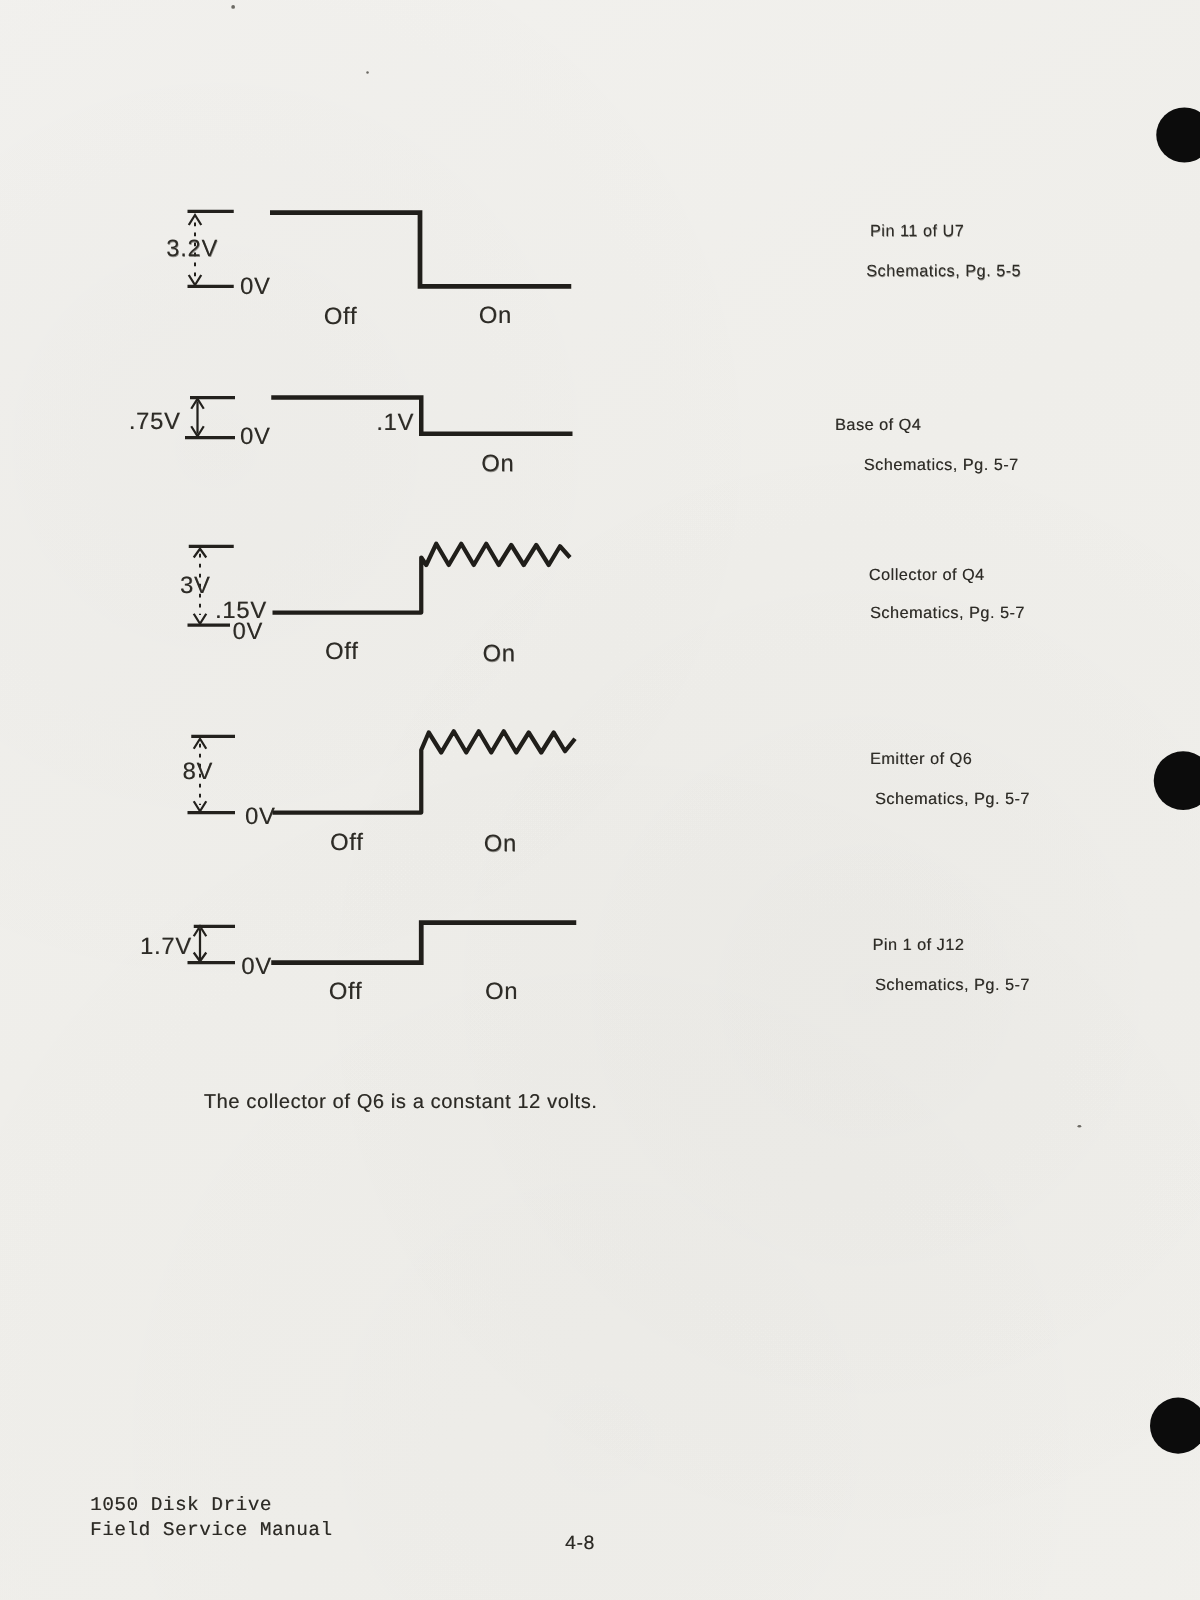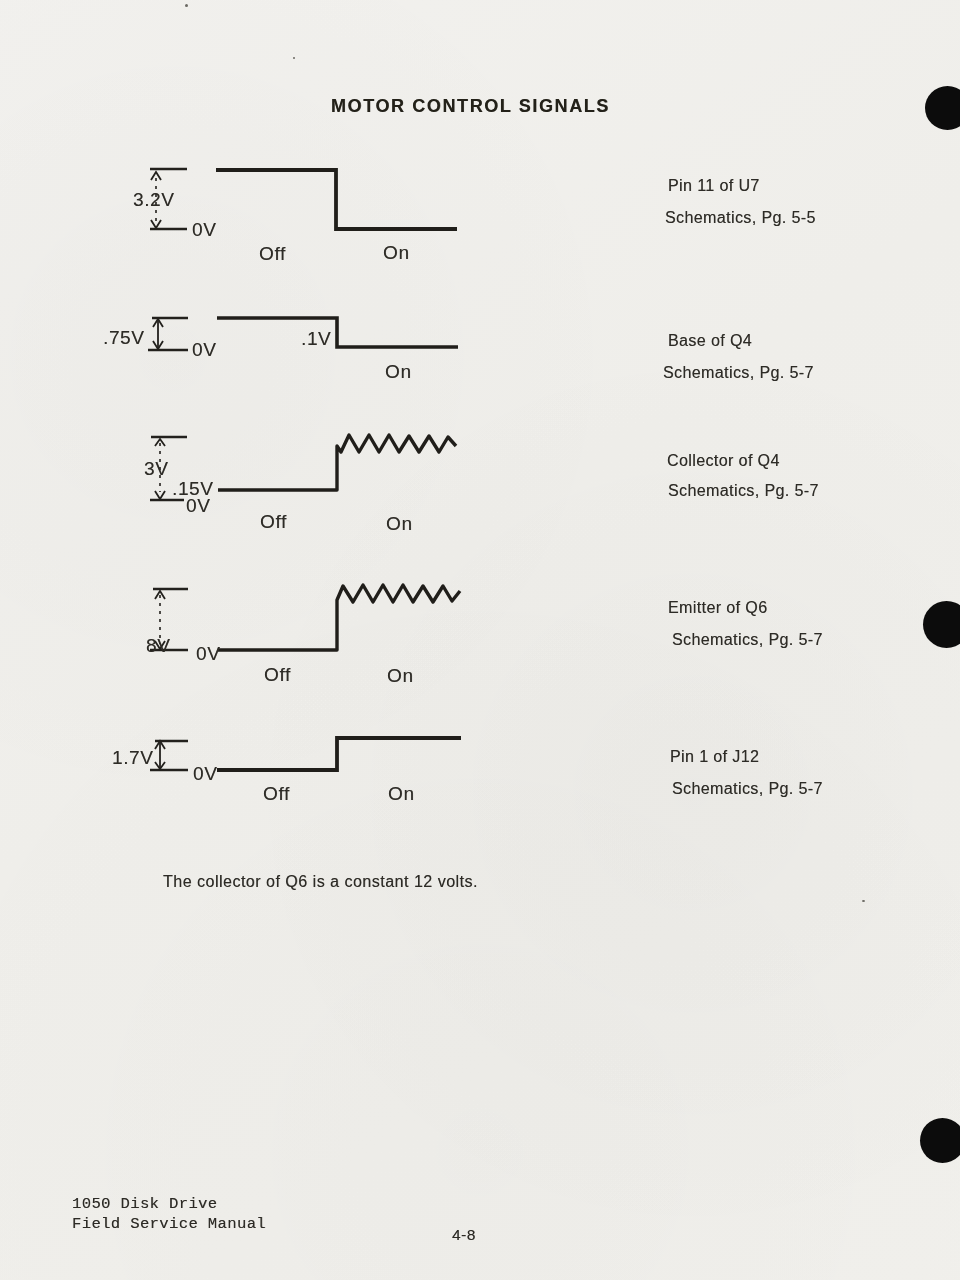--- a/index.html
+++ b/index.html
@@ -17,22 +17,22 @@
   }
   .title{
     position:absolute;font-size:18px;font-weight:bold;letter-spacing:1.6px;
     color:#232119;text-shadow:0.3px 0.3px 0.5px rgba(35,33,25,0.55);
   }
   .lbl{
     position:absolute;font-size:19px;letter-spacing:0.6px;color:#2d2b26;
     text-shadow:0.3px 0.3px 0.4px rgba(45,43,38,0.5);white-space:nowrap;
   }
   .ref-line{
-    position:absolute;font-size:16px;letter-spacing:0.4px;color:#2d2b26;
-    text-shadow:0.3px 0.3px 0.4px rgba(45,43,38,0.5);white-space:nowrap;
+    position:absolute;font-size:13px;letter-spacing:0.4px;color:#2d2b26;
+    text-shadow:0.3px 0.3px 0.4px rgba(45,43,38,0.5);white-space:nowrap;margin-left:28px;
   }
   .note{
     position:absolute;font-size:16px;letter-spacing:0.5px;color:#2c2a25;
     text-shadow:0.3px 0.3px 0.4px rgba(45,43,38,0.5);
   }
   .footer-block{
     position:absolute;font-size:15.5px;line-height:20px;letter-spacing:0.4px;
     color:#2c2a25;text-shadow:0.3px 0.3px 0.4px rgba(45,43,38,0.5);font-family:Liberation Mono, monospace;
   }
   .pagenum{
@@ -41,21 +41,20 @@
   }
   svg.traces{position:absolute;left:0;top:0;}
   .dot{position:absolute;background:#0c0c0c;border-radius:50%;}
   .speck{position:absolute;background:#6b6963;border-radius:50%;}
 </style>
 </head>
 <body>
 
 <div class="page">
 
-  <div class="title" style="left:331px;top:96px;">MOTOR CONTROL SIGNALS</div>
 
   <svg class="traces" width="960" height="1280" viewBox="0 0 960 1280">
 
     <g stroke="#23211d" fill="none">
       <path d="M150,169 H187" stroke-width="2.6"></path>
       <path d="M150,229 H187" stroke-width="2.6"></path>
       <path d="M156,178 V221" stroke-width="1.6" stroke-dasharray="3,5"></path>
       <polyline points="151,180 156,172 161,180" stroke-width="1.8"></polyline>
       <polyline points="151,220 156,228 161,220" stroke-width="1.8"></polyline>
     </g>
@@ -115,36 +114,36 @@
     <span class="lbl" style="left:383px;top:242px;">On</span>
     <span class="ref-line" style="left:668px;top:177px;">Pin 11 of U7</span>
     <span class="ref-line" style="left:665px;top:209px;">Schematics, Pg. 5-5</span>
   </div>
 
   <div>
     <span class="lbl" style="left:103px;top:327px;">.75V</span>
     <span class="lbl" style="left:192px;top:339px;">0V</span>
     <span class="lbl" style="left:301px;top:328px;">.1V</span>
     <span class="lbl" style="left:385px;top:361px;">On</span>
-    <span class="ref-line" style="left:668px;top:332px;">Base of Q4</span>
+    <span class="ref-line" style="left:640px;top:332px;">Base of Q4</span>
     <span class="ref-line" style="left:663px;top:364px;">Schematics, Pg. 5-7</span>
   </div>
 
   <div>
     <span class="lbl" style="left:144px;top:458px;text-align:right;">3V</span>
     <span class="lbl" style="left:172px;top:478px;">.15V</span>
     <span class="lbl" style="left:186px;top:495px;">0V</span>
     <span class="lbl" style="left:260px;top:511px;">Off</span>
     <span class="lbl" style="left:386px;top:513px;">On</span>
     <span class="ref-line" style="left:667px;top:452px;">Collector of Q4</span>
     <span class="ref-line" style="left:668px;top:482px;">Schematics, Pg. 5-7</span>
   </div>
 
   <div>
-    <span class="lbl" style="left:146px;top:607px;margin-top:28px;">8V</span>
+    <span class="lbl" style="left:146px;top:607px;">8V</span>
     <span class="lbl" style="left:196px;top:643px;">0V</span>
     <span class="lbl" style="left:264px;top:664px;">Off</span>
     <span class="lbl" style="left:387px;top:665px;">On</span>
     <span class="ref-line" style="left:668px;top:599px;">Emitter of Q6</span>
     <span class="ref-line" style="left:672px;top:631px;">Schematics, Pg. 5-7</span>
   </div>
 
   <div>
     <span class="lbl" style="left:112px;top:747px;">1.7V</span>
     <span class="lbl" style="left:193px;top:763px;">0V</span>

